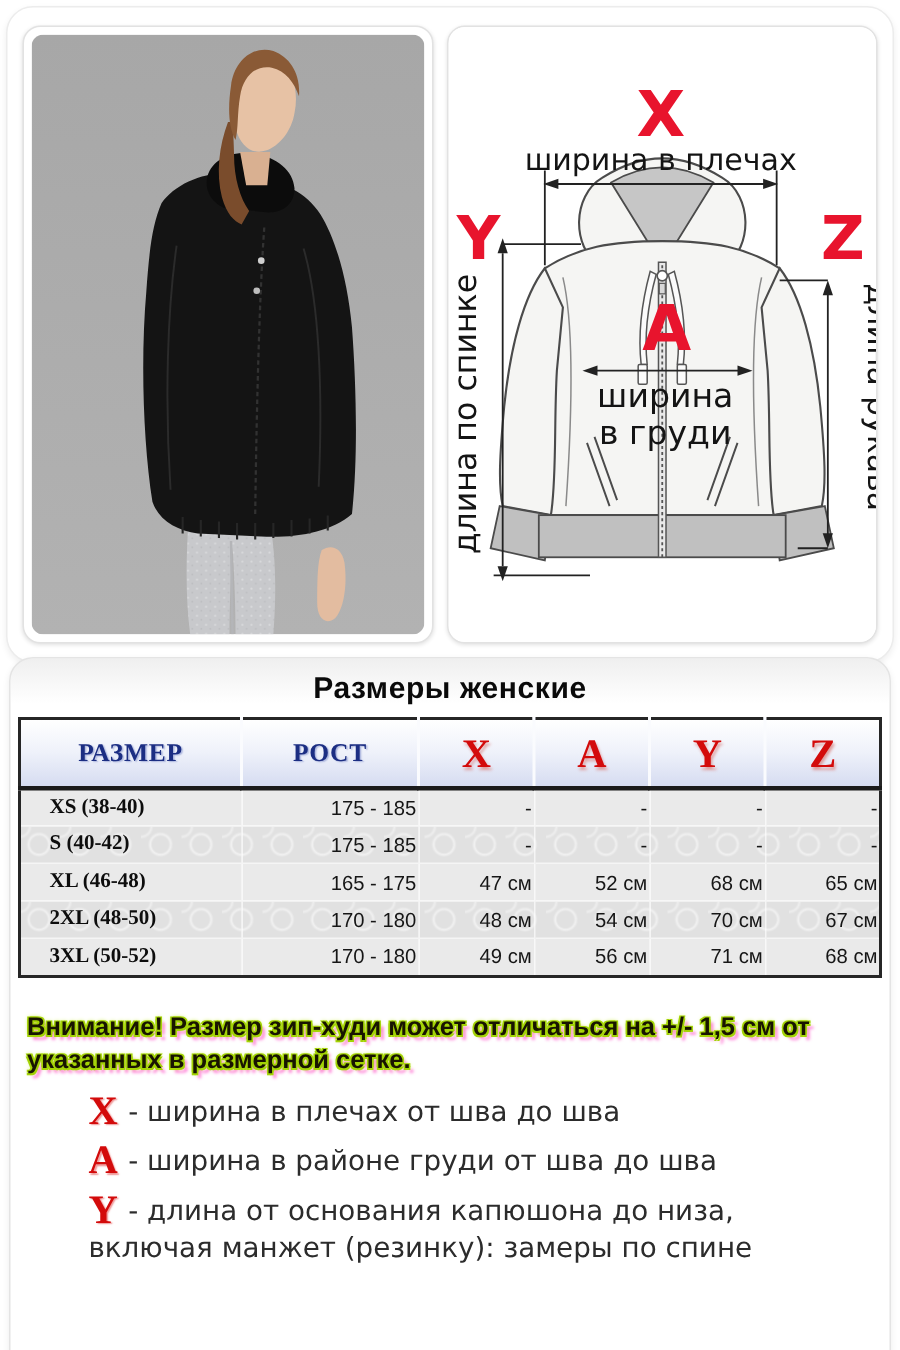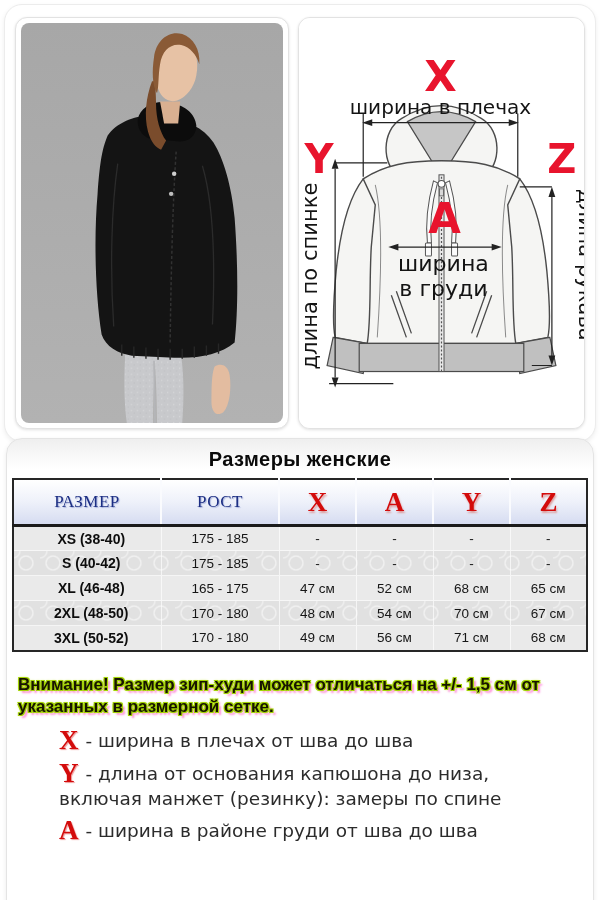--- a/index.html
+++ b/index.html
@@ -51,44 +51,44 @@
   .size-table col.c-height{width:118px;}
   .size-table col.c-letter{width:77px;}
   .size-table thead th{
     height:42px;vertical-align:middle;text-align:center;
     background:linear-gradient(180deg,#ffffff 0%,#eef1fa 50%,#d6dcf1 100%);
     border-left:2px solid #fafbfe;
   }
   .size-table thead th:first-child{border-left:none;}
   .size-table thead tr{border-bottom:3px solid #1b1b1b;}
   th.h-text{
-    font-family:"Liberation Serif",serif;font-size:17px;font-weight:normal;
+    font-family:"Liberation Serif",serif;font-size:17px;font-weight:bold;
     color:#1c2e83;text-shadow:1px 1px 1px #aab4dd;letter-spacing:.5px;
   }
   th.h-letter{
     font-family:"Liberation Serif",serif;font-size:27px;font-weight:bold;
     color:#d30b0b;text-shadow:1px 2px 2px #dd9d9d;
   }
   .size-table tbody tr{height:25px;}
   .size-table tbody tr.plain{background:#eaeaea;}
   .size-table tbody tr.rings{
     background-color:#e1e1e1;
     background-image:
       radial-gradient(circle at 13px 12px, rgba(255,255,255,0) 5.5px, rgba(255,255,255,.55) 6.8px, rgba(255,255,255,0) 8.4px),
       radial-gradient(circle at 0px 0px, rgba(255,255,255,0) 5.5px, rgba(255,255,255,.45) 6.8px, rgba(255,255,255,0) 8.4px);
     background-size:27px 25px;
   }
   .size-table tbody td{
-    text-align:center;font-size:13.5px;color:#161616;
+    text-align:right;font-size:13.5px;color:#161616;
     border-left:1px solid rgba(255,255,255,.65);
     border-top:1px solid rgba(250,250,250,.8);
   }
   .size-table tbody td:first-child{border-left:none;}
   .size-table tbody td.cell-size{
-    text-align:center;padding-left:9px;font-weight:bold;font-size:14px;color:#0d0d0d;
+    text-align:left;padding-left:19px;font-weight:bold;font-size:14px;color:#0d0d0d;font-family:Liberation Serif, serif;
   }
   
   .warning{
     margin:22px 11px 6px 11px;font-family:"Liberation Sans",sans-serif;
     font-size:17px;font-weight:bold;line-height:1.32;color:#181400;
     text-shadow:
       -1px -1px 0 #a3d305, 1px -1px 0 #a3d305,
       -1px 1px 0 #a3d305, 1px 1px 0 #a3d305,
       0 0 3px #bbe716,
       3px 3px 2px rgba(255,94,207,.70);
@@ -298,20 +298,20 @@
     </tbody>
   </table>
 
   <div class="warning">Внимание! Размер зип-худи может отличаться на +/- 1,5 см от указанных в размерной сетке.</div>
 
   <div class="legend">
     <div class="legend-item">
       <span class="legend-letter">X</span><span>- ширина в плечах от шва до шва</span>
     </div>
     <div class="legend-item">
+      <span class="legend-letter">A</span><span>- ширина в районе груди от шва до шва</span>
+    </div>
+    <div class="legend-item">
       <span class="legend-letter">Y</span><span>- длина от основания капюшона до низа, включая манжет (резинку): замеры по спине</span>
     </div>
-    <div class="legend-item">
-      <span class="legend-letter">A</span><span>- ширина в районе груди от шва до шва</span>
-    </div>
 
   </div>
 </div>
 
 </body></html>

